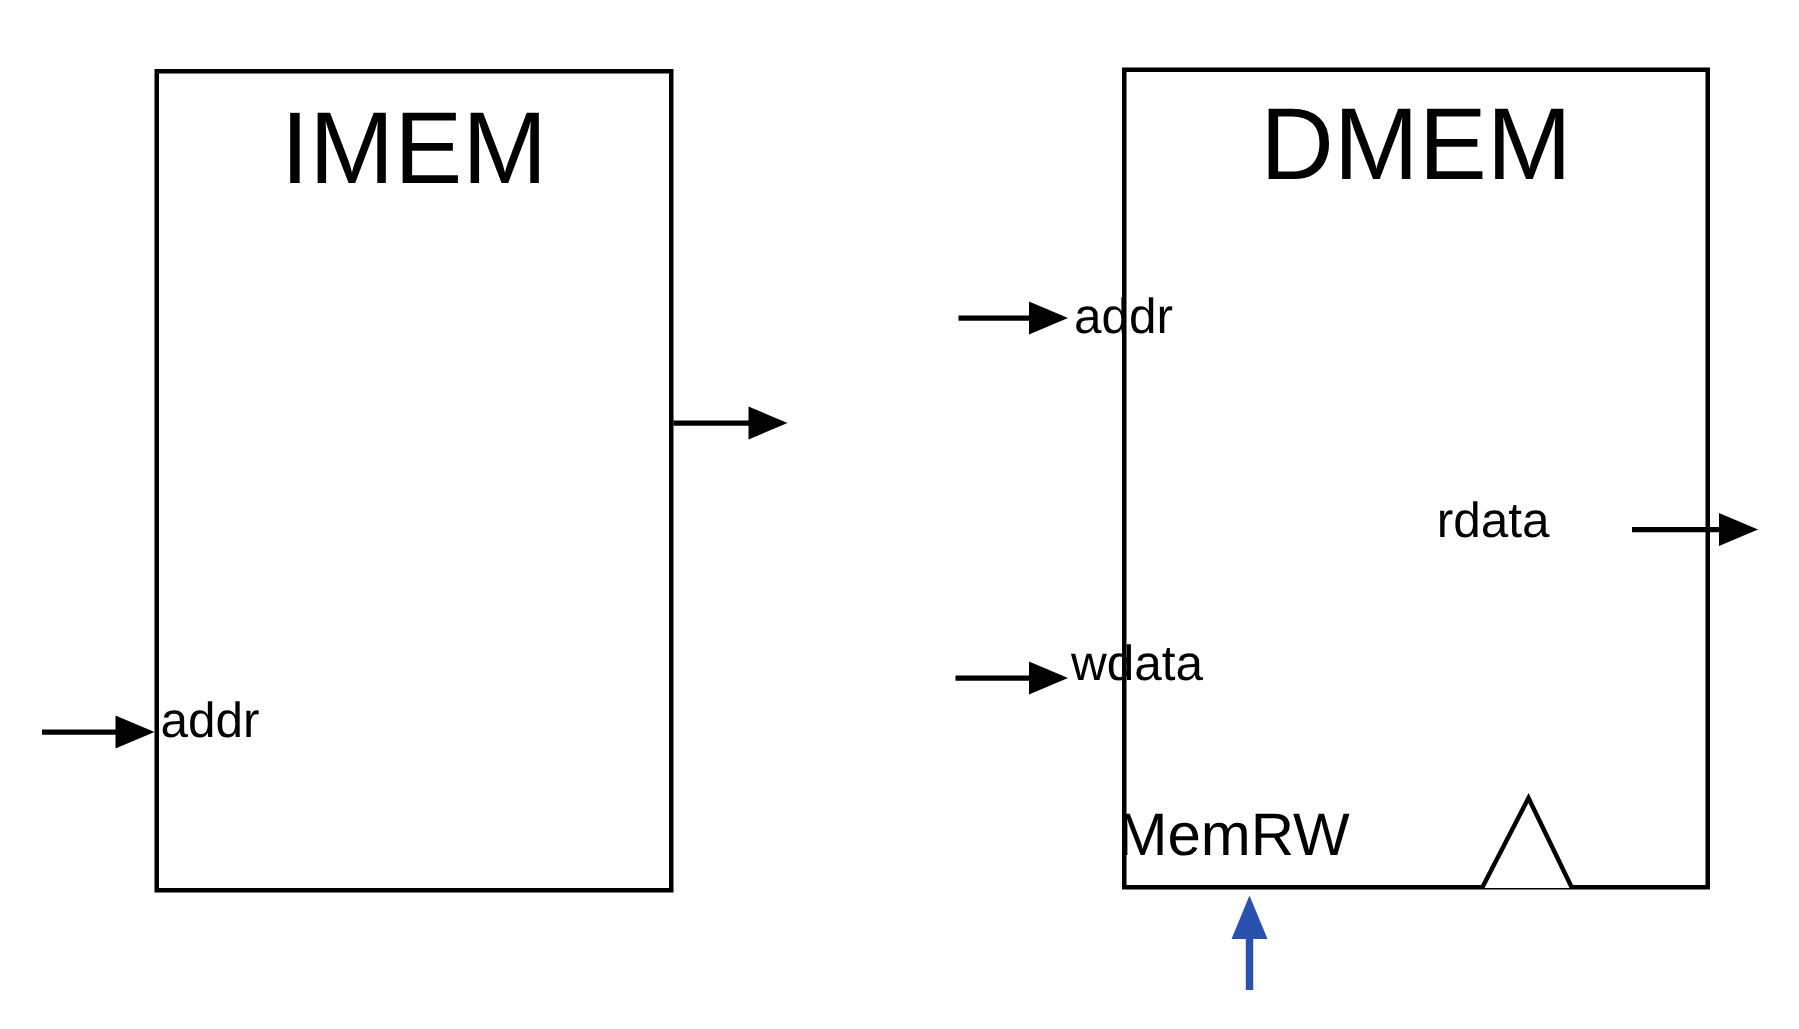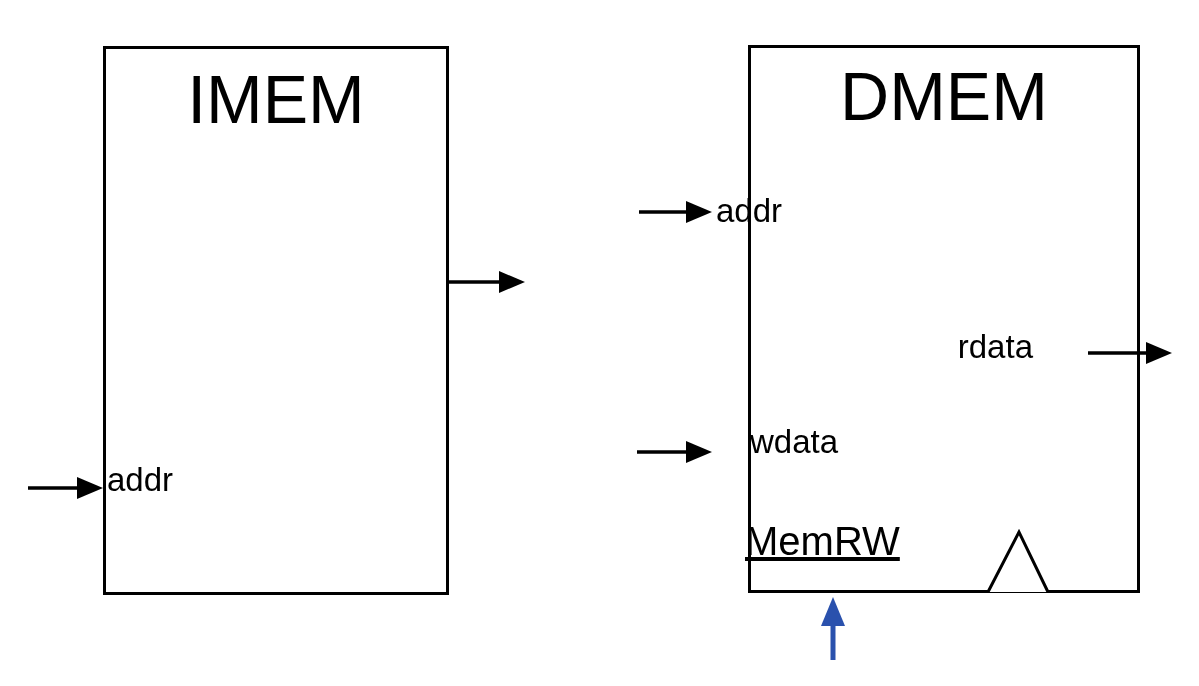--- a/index.html
+++ b/index.html
@@ -63,23 +63,23 @@
   .ctrl-label {
     position: absolute;
     font-size: 40px;
     color: #000000;
     line-height: 40px;
     white-space: nowrap;
   }
   .lbl-imem-addr  { left: 107px;  top: 455px; }
   .lbl-imem-inst  { right: 766px; top: 257px; }
   .lbl-dmem-addr  { left: 716px;  top: 186px; }
-  .lbl-dmem-wdata { left: 750px;  top: 417px; }
+  .lbl-dmem-wdata { left: 714px;  top: 417px; }
   .lbl-dmem-rdata { right: 166px; top: 322px; }
-  .lbl-dmem-memrw { left: 745px;  top: 521px; text-decoration: underline; }
+  .lbl-dmem-memrw { left: 745px;  top: 537px; }
 </style>
 </head>
 <body>
 
 <div class="canvas">
 
   <div class="block block-imem">
     <div class="block-title title-imem">IMEM</div>
   </div>
 

